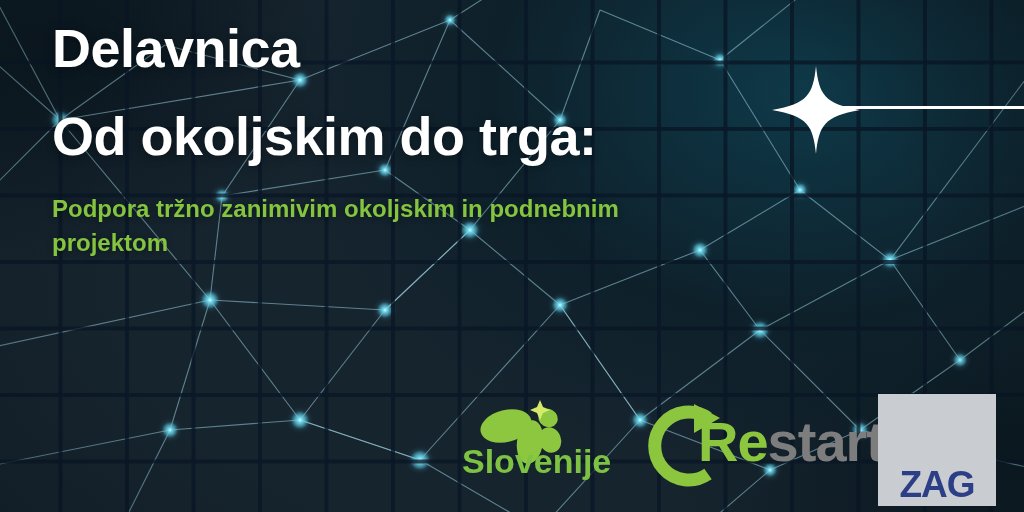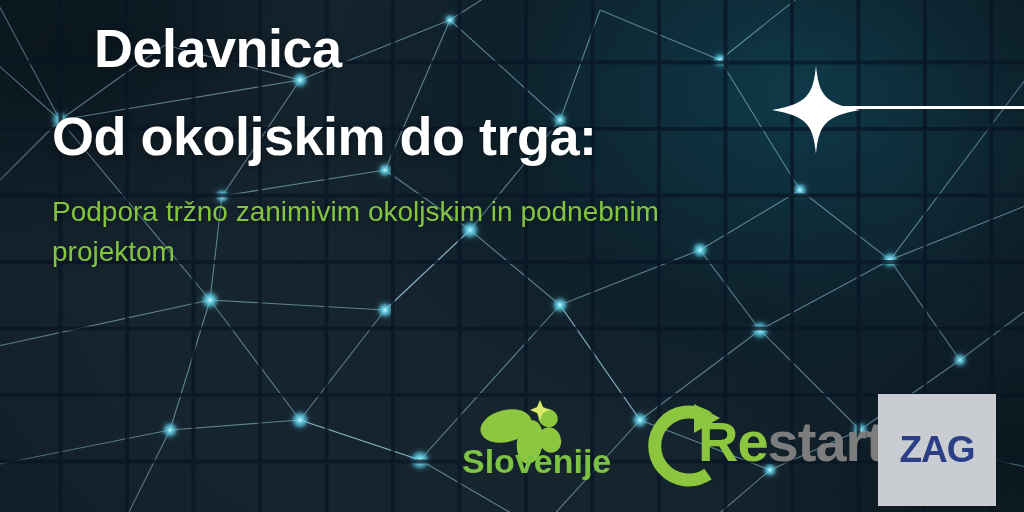--- a/index.html
+++ b/index.html
@@ -53,33 +53,32 @@
     background:#ffffff;
   }
 
   
   .title{
     position:absolute;left:52px;top:20px;
     color:#ffffff;
     font-size:54px;font-weight:bold;letter-spacing:-.5px;
     line-height:1.05;
     text-shadow:0 2px 10px rgba(0,0,0,.35);
-    margin-left:42px;
   }
   .title2{
     position:absolute;left:52px;top:108px;
     color:#ffffff;
     font-size:54px;font-weight:bold;letter-spacing:-.5px;
     line-height:1.05;
     text-shadow:0 2px 10px rgba(0,0,0,.35);
   }
   .subtitle{
     position:absolute;left:52px;top:192px;width:620px;
     color:#84c43f;
-    font-size:28px;font-weight:normal;line-height:1.42;
+    font-size:24px;font-weight:bold;line-height:1.42;
     text-shadow:0 1px 6px rgba(0,0,0,.35);
   }
   .dateline{
     position:absolute;left:52px;top:336px;width:620px;
     color:#ffffff;
     font-size:16.5px;font-weight:normal;line-height:1.55;
     text-shadow:0 1px 5px rgba(0,0,0,.45);
   }
 
   
@@ -97,21 +96,21 @@
     position:absolute;left:74px;top:14px;
     font-size:56px;font-weight:bold;letter-spacing:-1px;line-height:1;
     white-space:nowrap;
   }
   .rs-re{color:#8cc63f;}
   .rs-start{color:#7d7d7d;}
 
   .logo-zag{
     position:absolute;left:878px;top:394px;width:118px;height:112px;
     background:#c9cdd1;
-    display:flex;align-items:center;justify-content:center;
+    display:flex;align-items:flex-end;justify-content:center;
   }
   .zag-text{
     color:#2c3f86;font-size:37px;font-weight:bold;letter-spacing:-1px;
   }
 </style>
 </head>
 <body>
 
 <div id="banner">
 

